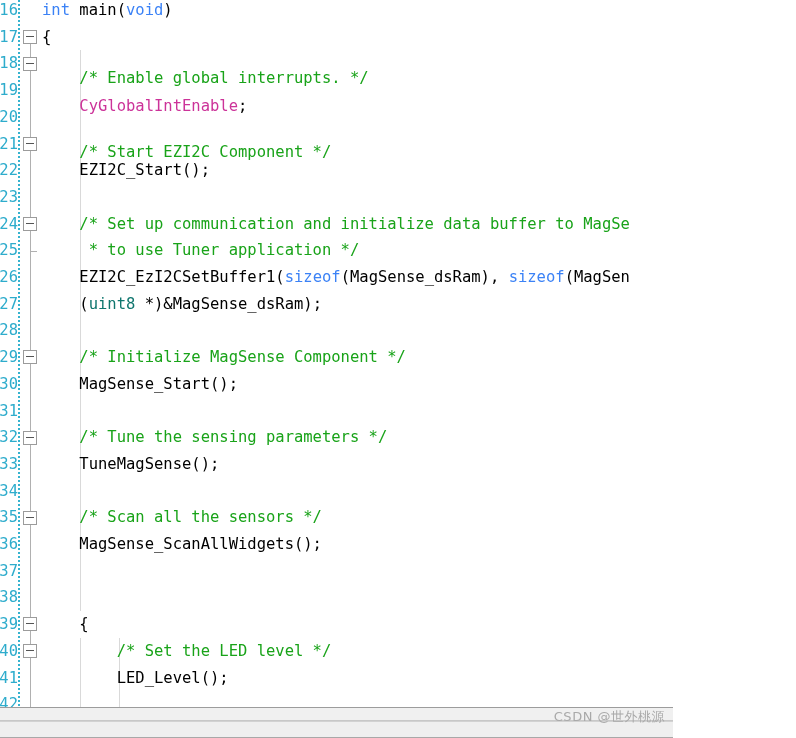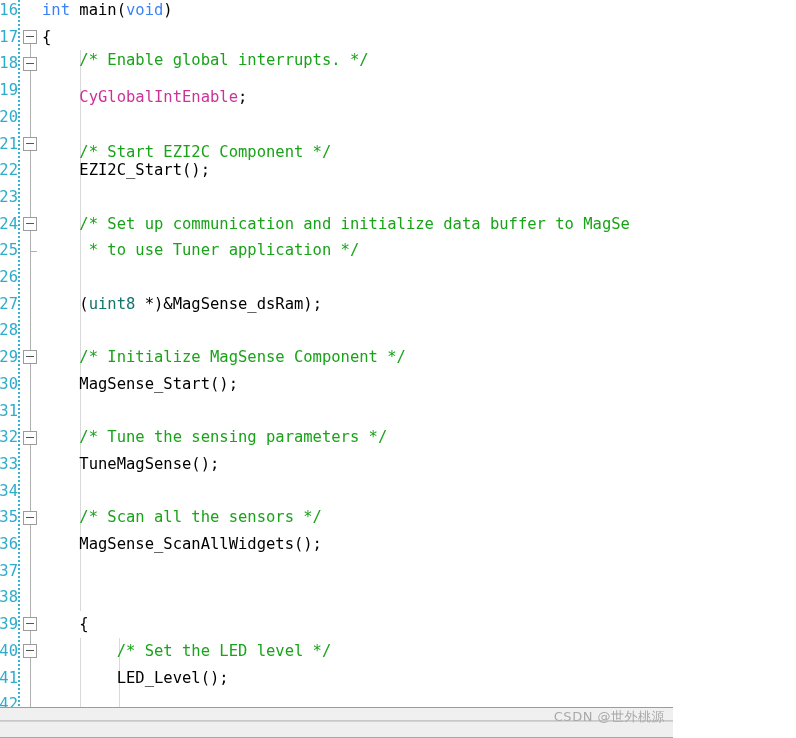--- a/index.html
+++ b/index.html
@@ -219,28 +219,29 @@
       <div class="fold-box" style="top: 617.45px;"></div>
       <div class="fold-box" style="top: 644.15px;"></div>
     </div>
 
   <div id="code">
       <div class="indent-guide" style="left: 38.48px; top: 50.4px; height: 560.7px;"></div>
       <div class="indent-guide" style="left: 38.48px; top: 637.8px; height: 106.8px;"></div>
       <div class="indent-guide" style="left: 76.96px; top: 637.8px; height: 106.8px;"></div>
       <div class="cline" style="top: -3px;"><span class="t-kw">int</span><span class="t-id"> </span><span class="t-id">main</span><span class="t-id">(</span><span class="t-kw">void</span><span class="t-id">)</span></div>
       <div class="cline" style="top: 23.7px;"><span class="t-id">{</span></div>
-      <div class="cline" style="top: 47px;"><span class="t-cmt">    /* Enable global interrupts. */</span></div>
-      <div class="cline" style="top: 84px;"><span class="t-id">    </span><span class="t-mac">CyGlobalIntEnable</span><span class="t-id">;</span></div>
+      <div class="cline" style="top: 65px;"><span class="t-cmt">    /* Enable global interrupts. */</span></div>
+      <div class="cline" style="top: 93px;"><span class="t-id">    </span><span class="t-mac">CyGlobalIntEnable</span><span class="t-id">;</span></div>
       <div class="cline" style="top: 103.8px;"></div>
       <div class="cline" style="top: 139px;"><span class="t-cmt">    /* Start EZI2C Component */</span></div>
       <div class="cline" style="top: 157.2px;"><span class="t-id">    EZI2C_Start();</span></div>
       <div class="cline" style="top: 183.9px;"></div>
       <div class="cline" style="top: 210.6px;"><span class="t-cmt">    /* Set up communication and initialize data buffer to MagSe</span></div>
       <div class="cline" style="top: 237.3px;"><span class="t-cmt">     * to use Tuner application */</span></div>
+      <div class="cline" style="top: 264px;"><span class="t-id">    EZI2C_EzI2CSetBuffer1(</span><span class="t-kw">sizeof</span><span class="t-id">(MagSense_dsRam), </span><span class="t-kw">sizeof</span><span class="t-id">(MagSen</span></div>
       <div class="cline" style="top: 290.7px;"><span class="t-id">    (</span><span class="t-type">uint8</span><span class="t-id"> *)&amp;MagSense_dsRam);</span></div>
       <div class="cline" style="top: 317.4px;"></div>
       <div class="cline" style="top: 344.1px; text-align: center;"><span class="t-cmt">    /* Initialize MagSense Component */</span></div>
       <div class="cline" style="top: 370.8px;"><span class="t-id">    MagSense_Start();</span></div>
       <div class="cline" style="top: 397.5px;"></div>
       <div class="cline" style="top: 424.2px;"><span class="t-cmt">    /* Tune the sensing parameters */</span></div>
       <div class="cline" style="top: 450.9px;"><span class="t-id">    TuneMagSense();</span></div>
       <div class="cline" style="top: 477.6px;"></div>
       <div class="cline" style="top: 504.3px;"><span class="t-cmt">    /* Scan all the sensors */</span></div>
       <div class="cline" style="top: 531px;"><span class="t-id">    MagSense_ScanAllWidgets();</span></div>

